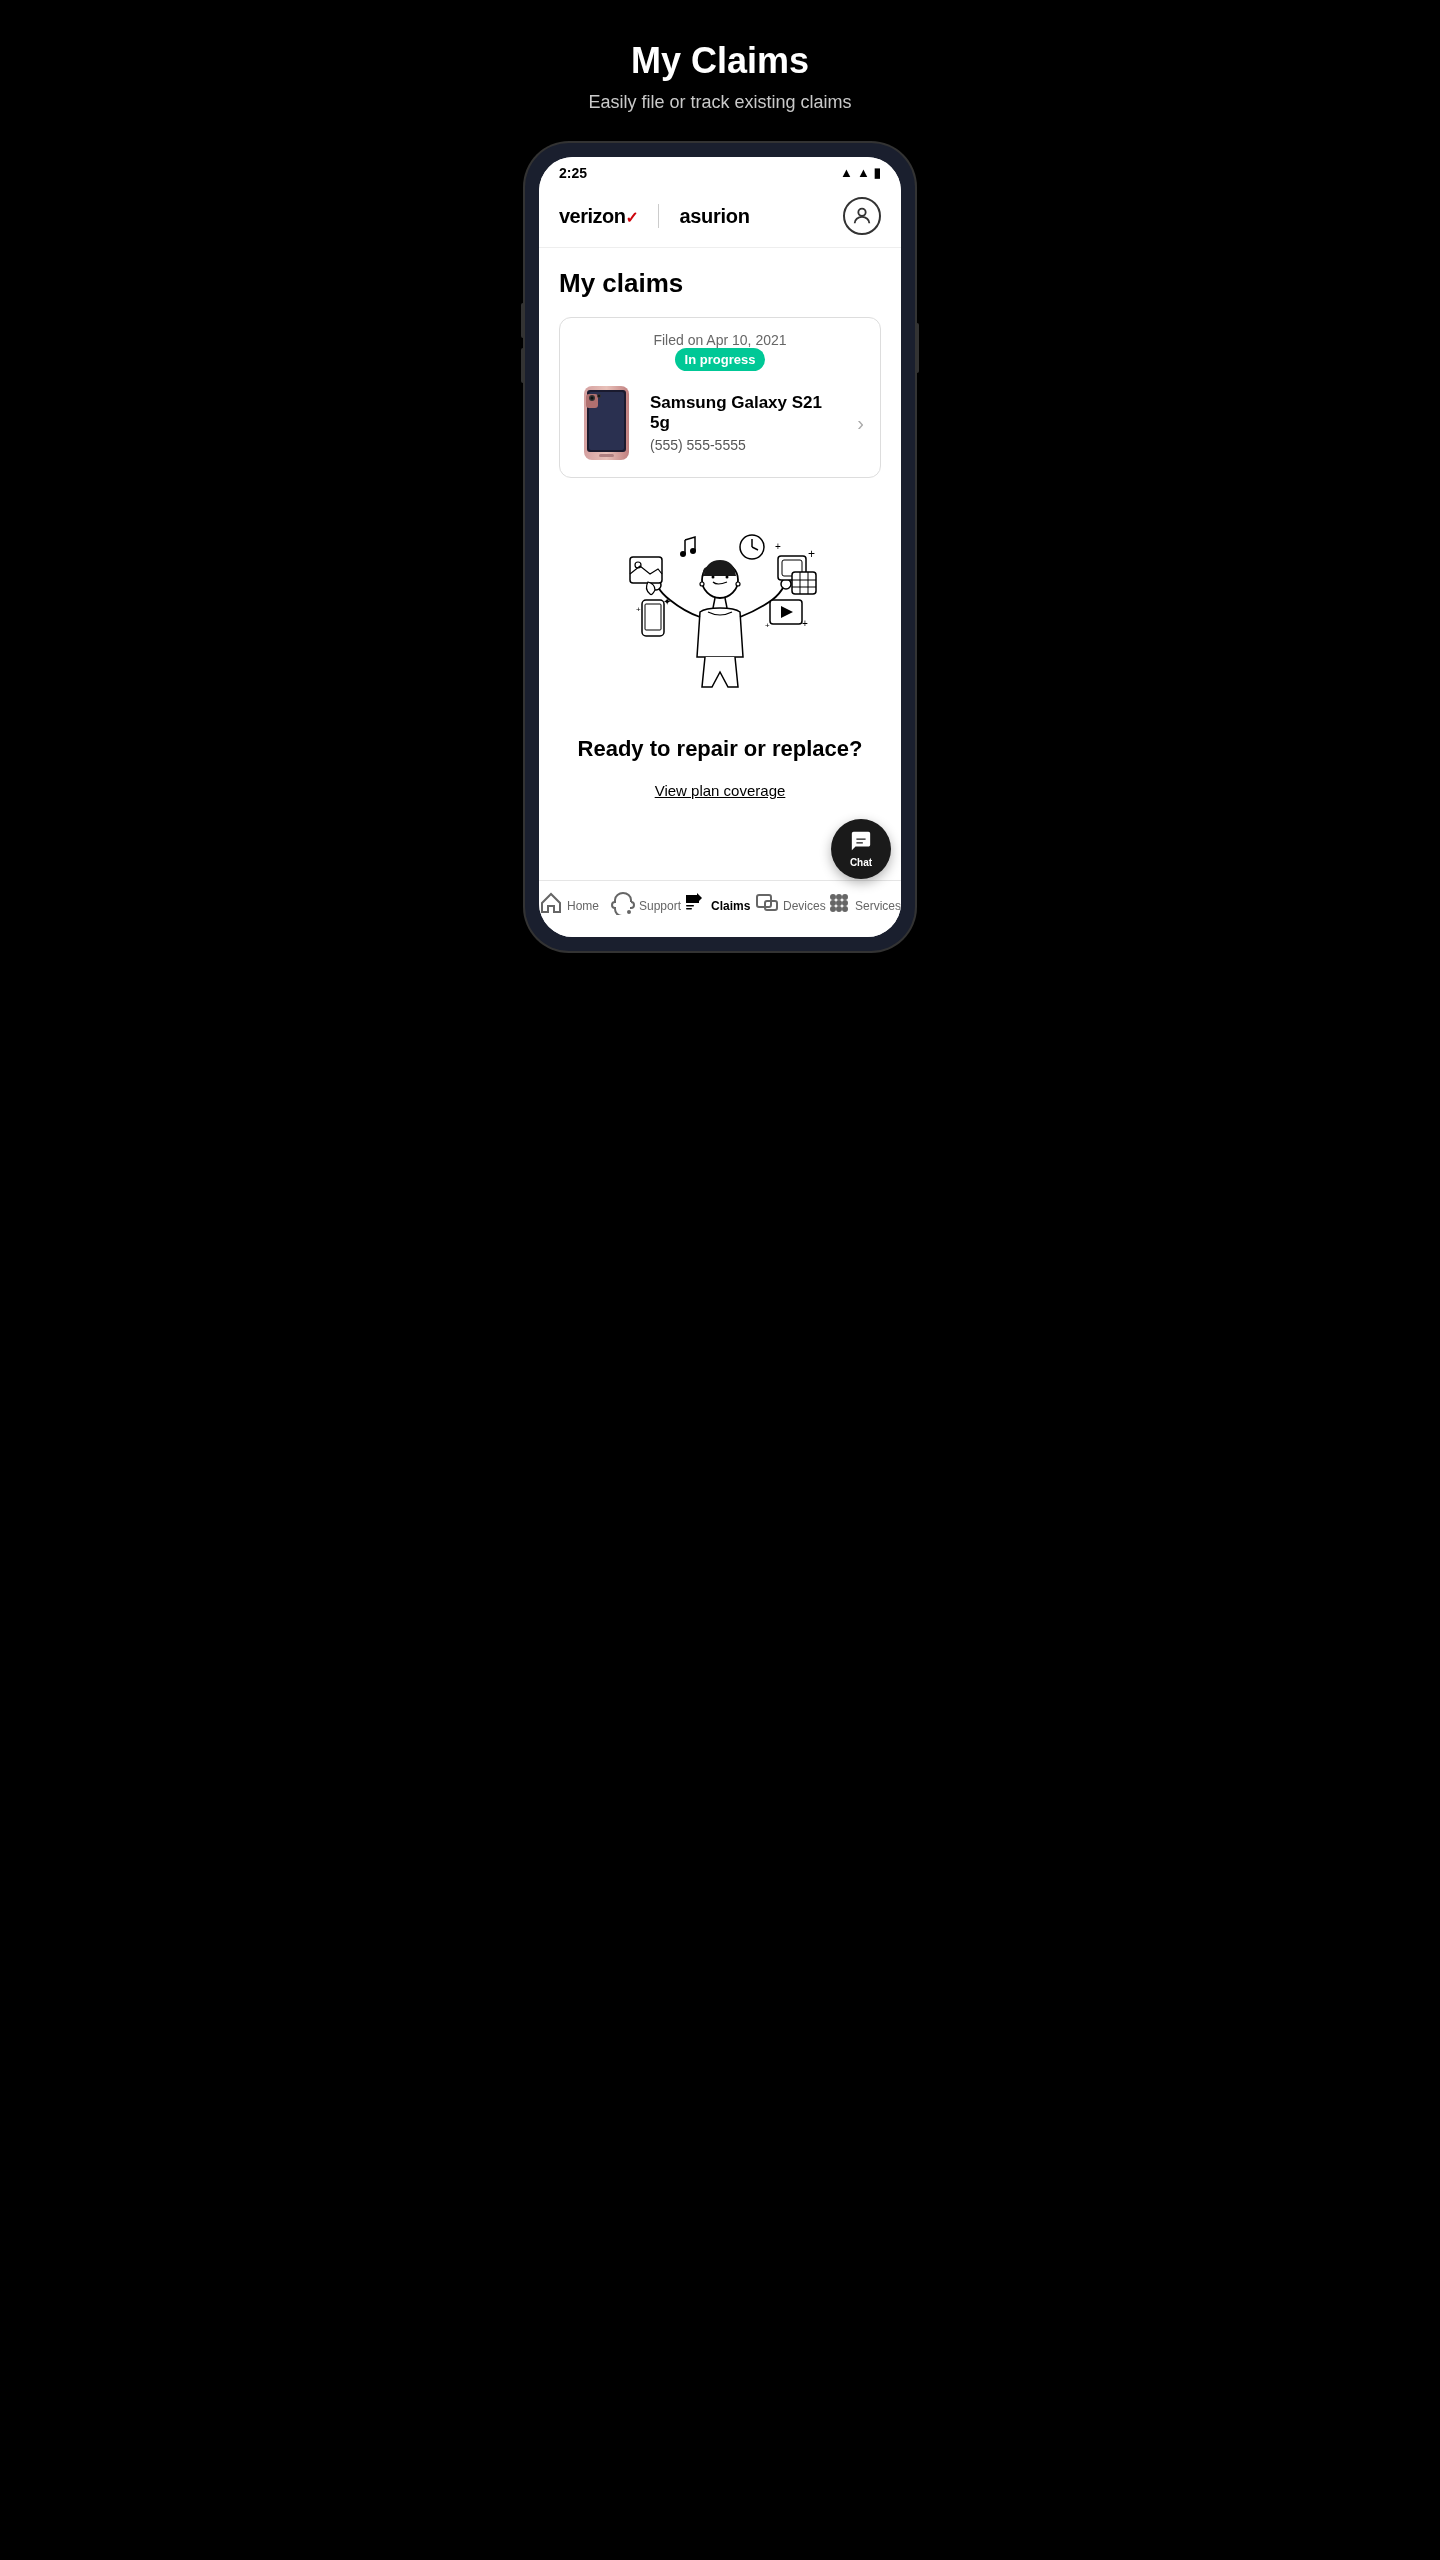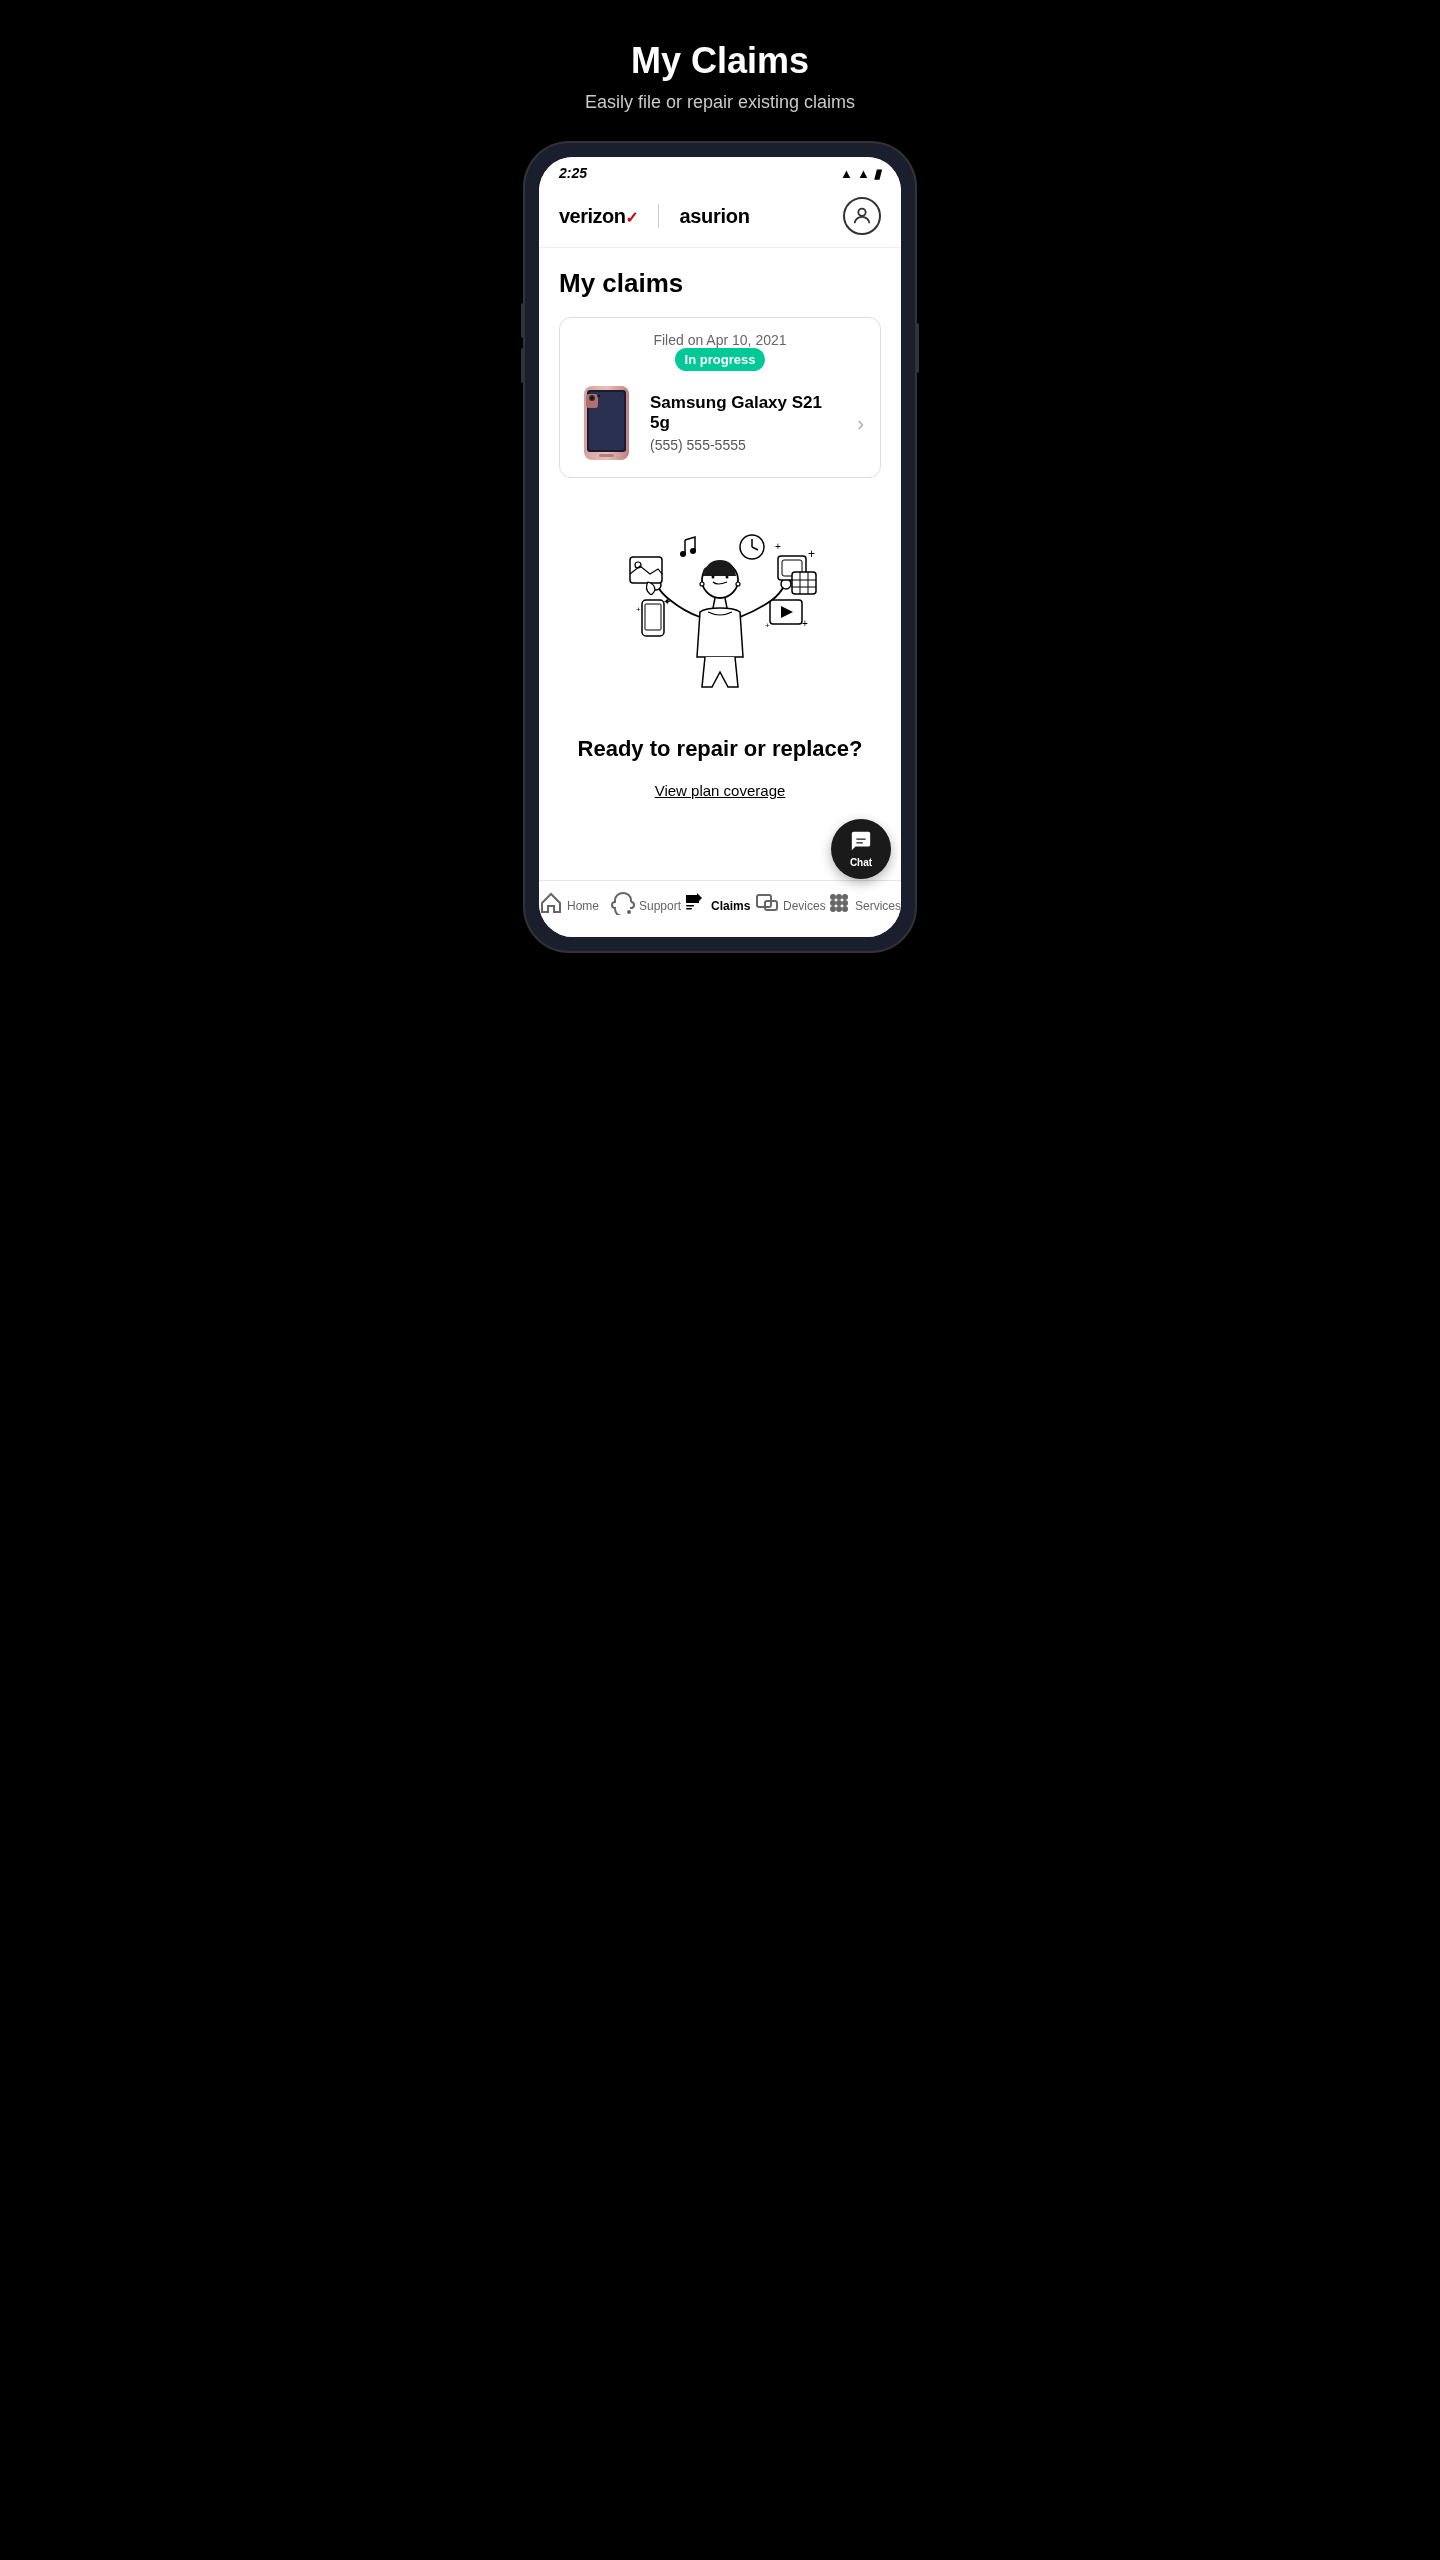--- a/index.html
+++ b/index.html
@@ -51,25 +51,24 @@
       overflow: hidden;
       min-height: 780px;
       display: flex;
       flex-direction: column;
     }
 
     .status-bar {
       background: #fff;
       display: flex;
       justify-content: space-between;
-      align-items: flex-end;
+      align-items: flex-start;
       padding: 8px 20px 4px;
       font-size: 13px;
       font-weight: 600;
-      font-style: italic;
     }
 
     .status-time { font-size: 14px; font-weight: 700; }
 
     .status-icons {
       display: flex;
       align-items: center;
       gap: 4px;
     }
 
@@ -354,21 +353,21 @@
       background: #333;
       border-radius: 2px 0 0 2px;
     }
   </style>
 </head>
 <body>
 
 <div class="outer-wrapper">
 
   <h1 class="page-title">My Claims</h1>
-  <p class="page-subtitle">Easily file or repair existing claims</p>
+  <p class="page-subtitle">Easily file or track existing claims</p>
 
   <div class="phone-frame">
     <div class="side-button"></div>
     <div class="side-button-vol"></div>
     <div class="side-button-vol2"></div>
 
     <div class="phone-screen">
 
       <div class="status-bar">
         <span class="status-time">2:25</span>

